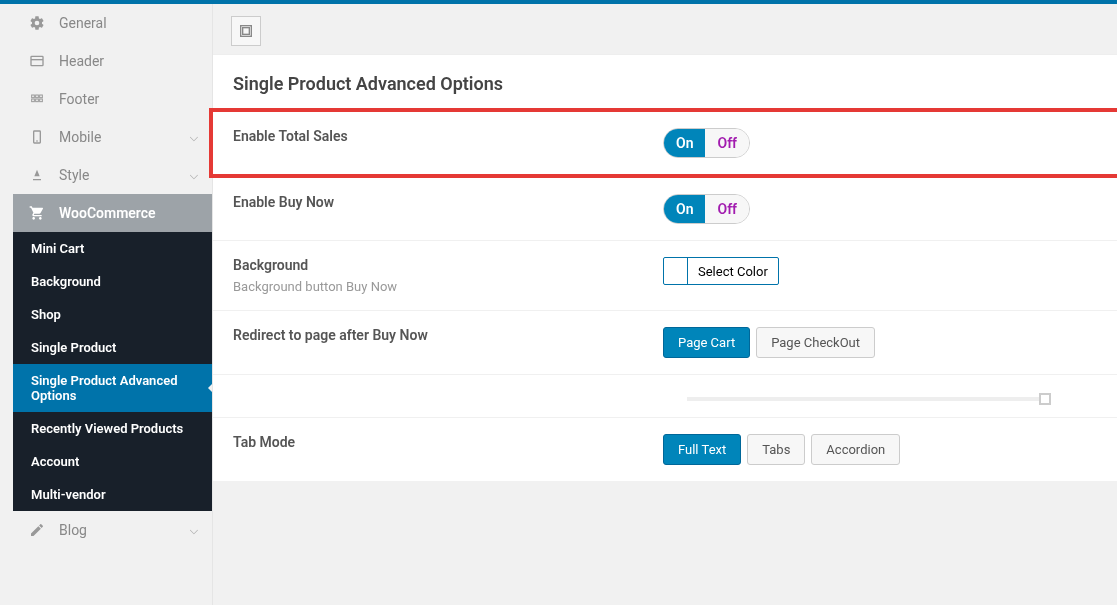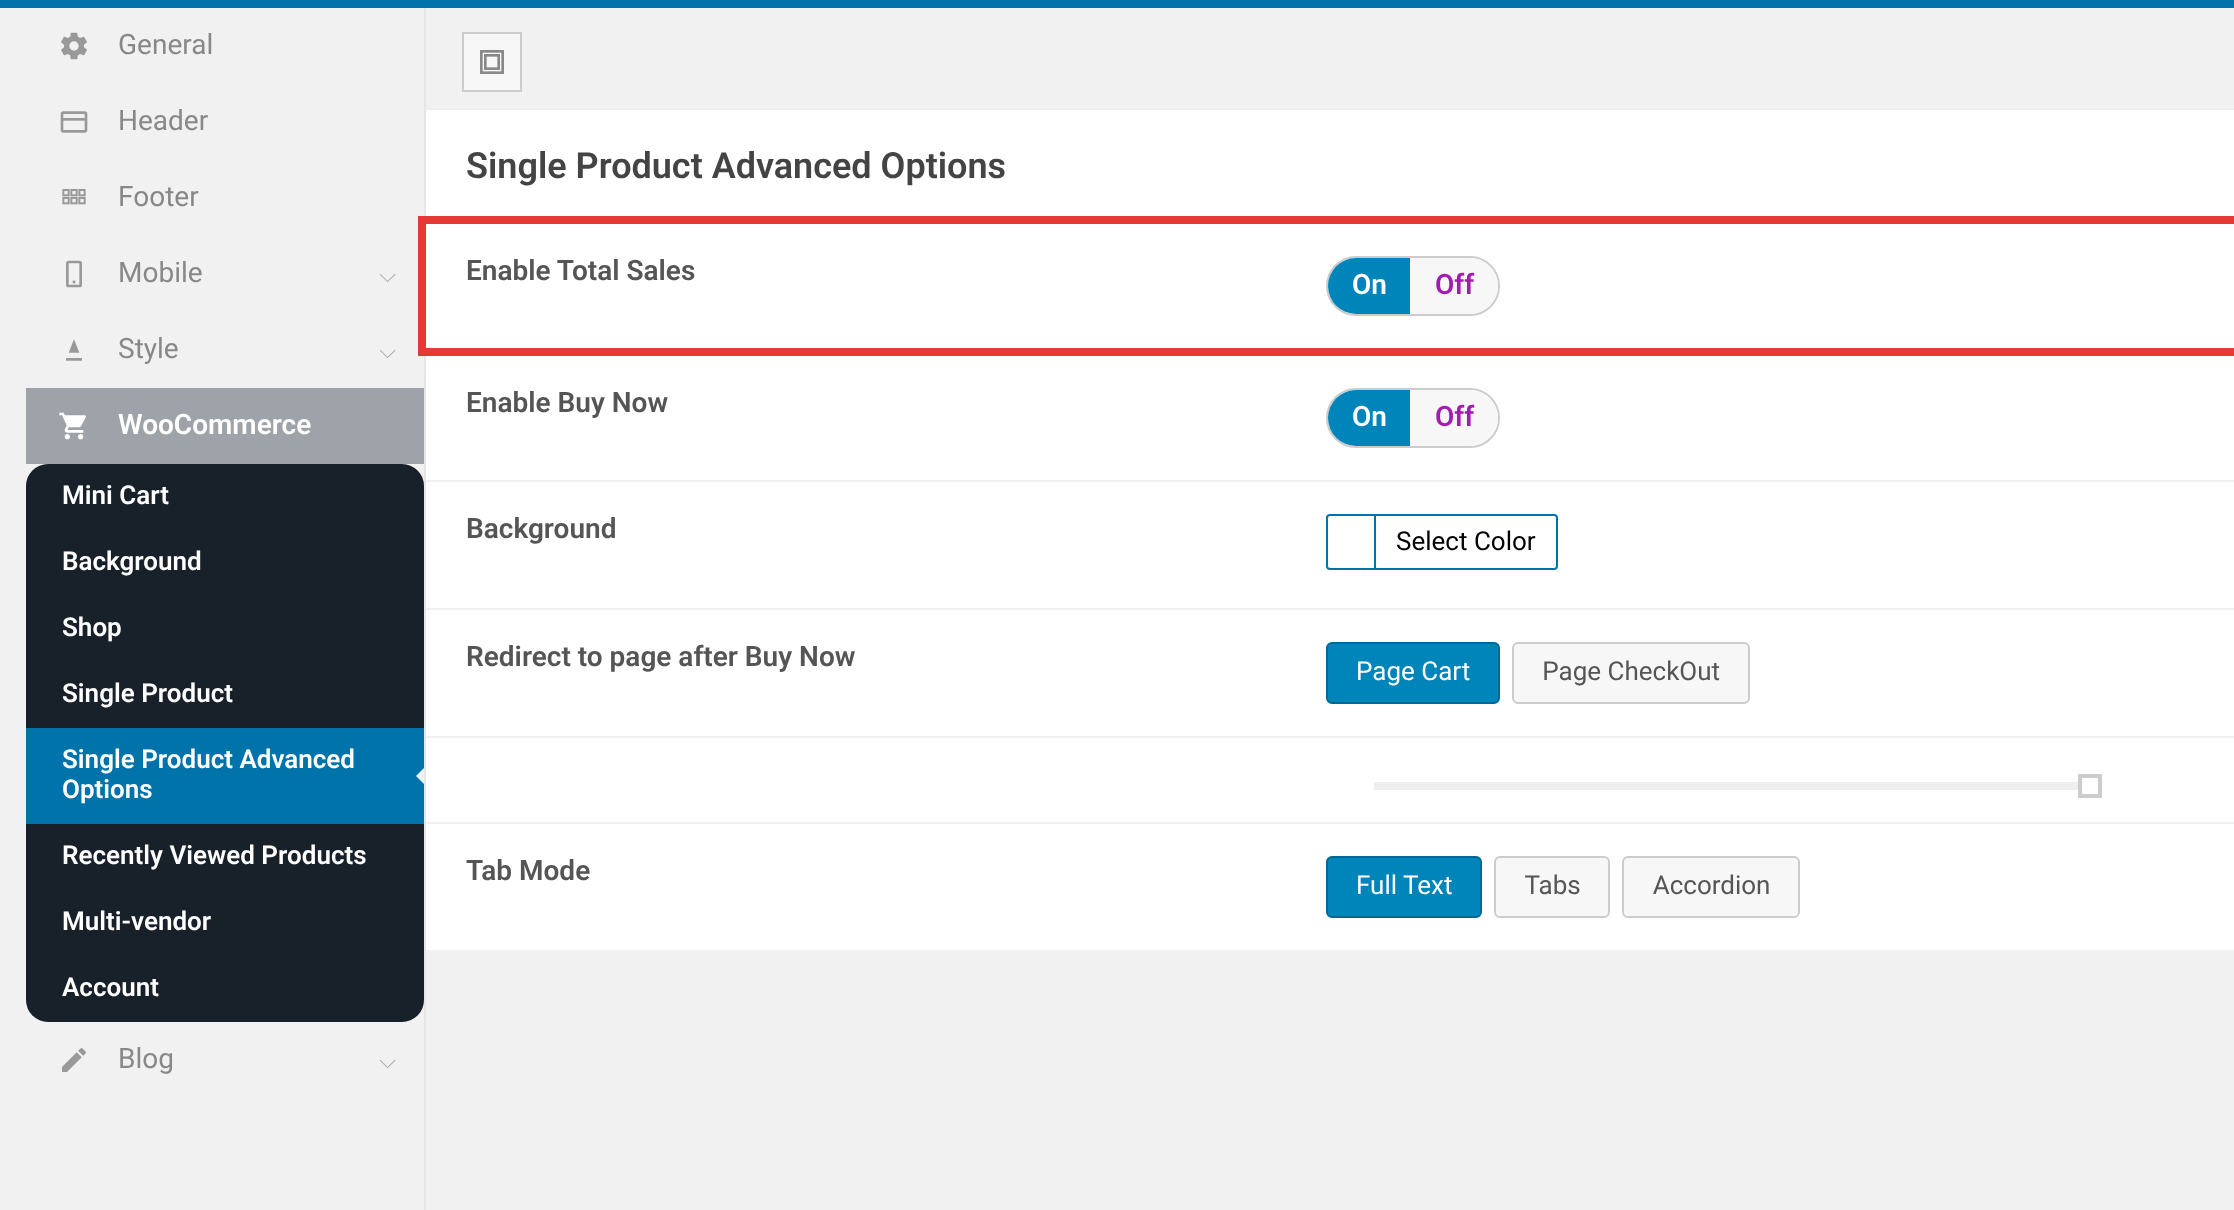--- a/index.html
+++ b/index.html
@@ -5,21 +5,21 @@
     * { margin: 0; padding: 0; box-sizing: border-box; font-family: -apple-system, BlinkMacSystemFont, "Segoe UI", Roboto, sans-serif; }
     body { background: #f1f1f1; width: 1117px; height: 605px; overflow: hidden; }
     .topbar { height: 4px; background: #0073aa; }
     .wrap { display: flex; height: 601px; padding-left: 13px; }
     .sidebar { width: 200px; background: #f1f1f1; border-right: 1px solid #e5e5e5; overflow-y: auto; flex-shrink: 0; }
     .side-item { display: flex; align-items: center; padding: 9px 14px; color: #888; font-size: 14px; cursor: pointer; position: relative; }
     .side-item .icon { width: 20px; height: 20px; margin-right: 12px; display: flex; align-items: center; justify-content: center; color: #999; }
     .side-item .chev { margin-left: auto; font-size: 11px; color: #aaa; }
     .side-item.woocommerce { background: #9da3a8; color: #fff; font-weight: 600; }
     .side-item.woocommerce .icon { color: #fff; }
-    .sub-wrap { background: #18202a; border-radius: 11px; }
+    .sub-wrap { background: #18202a; }
     .sub-item { padding: 9px 14px 9px 18px; color: #fff; font-size: 13px; font-weight: 600; cursor: pointer; position: relative; }
     .sub-item.active { background: #0073aa; }
     .sub-item.active::after { content: ''; position: absolute; right: -1px; top: 50%; transform: translateY(-50%); border: 5px solid transparent; border-right-color: #f1f1f1; }
     .main { flex: 1; background: #f1f1f1; }
     .tool-row { padding: 12px 18px 8px; }
     .tool-btn { width: 30px; height: 30px; border: 1px solid #ccc; background: #f7f7f7; display: flex; align-items: center; justify-content: center; cursor: pointer; }
     .card { background: #fff; margin: 0; border-top: 1px solid #eee; }
     .card-title { font-size: 18px; font-weight: 600; color: #444; padding: 18px 20px 14px; }
     .field { display: flex; padding: 16px 20px; border-bottom: 1px solid #f0f0f0; align-items: flex-start; }
     .field-label { width: 430px; flex-shrink: 0; }
@@ -104,22 +104,22 @@
         </span>
       <span>WooCommerce</span>
     </div>
     <div class="sub-wrap">
       <div class="sub-item"><span>Mini Cart</span></div>
       <div class="sub-item"><span>Background</span></div>
       <div class="sub-item"><span>Shop</span></div>
       <div class="sub-item"><span>Single Product</span></div>
       <div class="sub-item active"><span>Single Product Advanced Options</span></div>
       <div class="sub-item"><span>Recently Viewed Products</span></div>
+      <div class="sub-item"><span>Account</span></div>
       <div class="sub-item"><span>Multi-vendor</span></div>
-      <div class="sub-item"><span>Account</span></div>
     </div>
     <div class="side-item">
       <span class="icon">
           <svg viewBox="0 0 24 24" fill="currentColor">
             <path d="M3 17.25V21h3.75L17.81 9.94l-3.75-3.75L3 17.25zM20.71 7.04c.39-.39.39-1.02 0-1.41l-2.34-2.34c-.39-.39-1.02-.39-1.41 0l-1.83 1.83 3.75 3.75 1.83-1.83z"></path>
           </svg>
         </span>
       <span>Blog</span>
       <span class="chev">⌵</span>
     </div>
@@ -159,20 +159,21 @@
           <div class="toggle">
             <div class="tseg on active">On</div>
             <div class="tseg">Off</div>
           </div>
         </div>
       </div>
 
       <div class="field">
         <div class="field-label">
           <div class="lbl">Background</div>
+          <div class="desc">Background button Buy Now</div>
         </div>
         <div class="field-ctrl">
           <div class="color-btn">
             <div class="color-sw"></div>
             <div class="color-txt">Select Color</div>
           </div>
         </div>
       </div>
 
       <div class="field">

